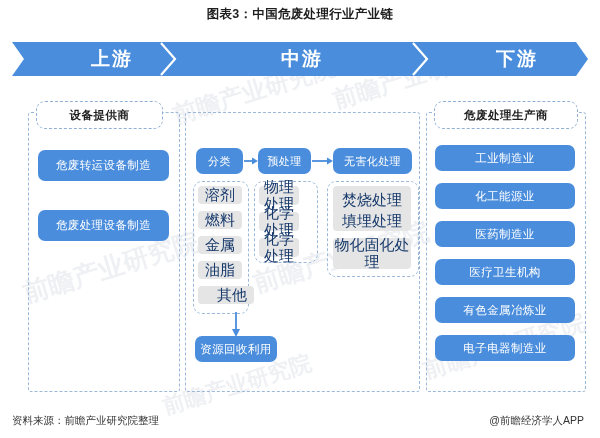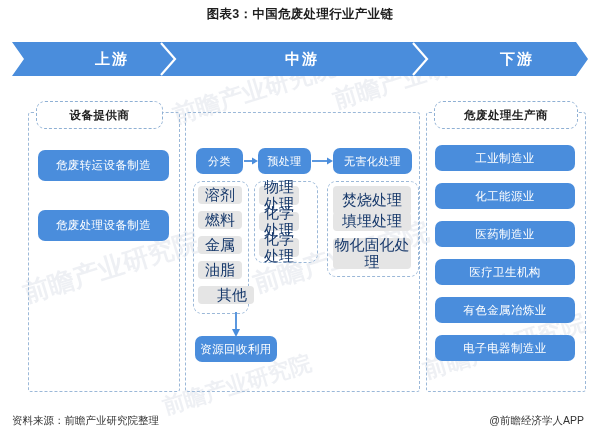--- a/index.html
+++ b/index.html
@@ -27,21 +27,21 @@
     position:absolute;left:0;top:0;width:576px;height:34px;
     background:#4a8ddc;
     clip-path:polygon(0 0, 564px 0, 576px 17px, 564px 34px, 0 34px, 12px 17px);
   }
   .chev{position:absolute;top:0;width:20px;height:34px;}
   .chev svg{display:block;}
   .chev1{left:146px;}
   .chev2{left:398px;}
   .seg-label{
     position:absolute;top:0;height:34px;line-height:34px;
-    text-align:center;color:#ffffff;font-weight:bold;font-size:15px;
+    text-align:center;color:#ffffff;font-weight:bold;font-size:19px;
     letter-spacing:2px;
   }
   .seg-up{left:40px;width:120px;}
   .seg-mid{left:200px;width:180px;}
   .seg-down{left:440px;width:130px;}
 
   
   .col{
     position:absolute;top:112px;
     border:1.4px dashed #9bb8d8;

